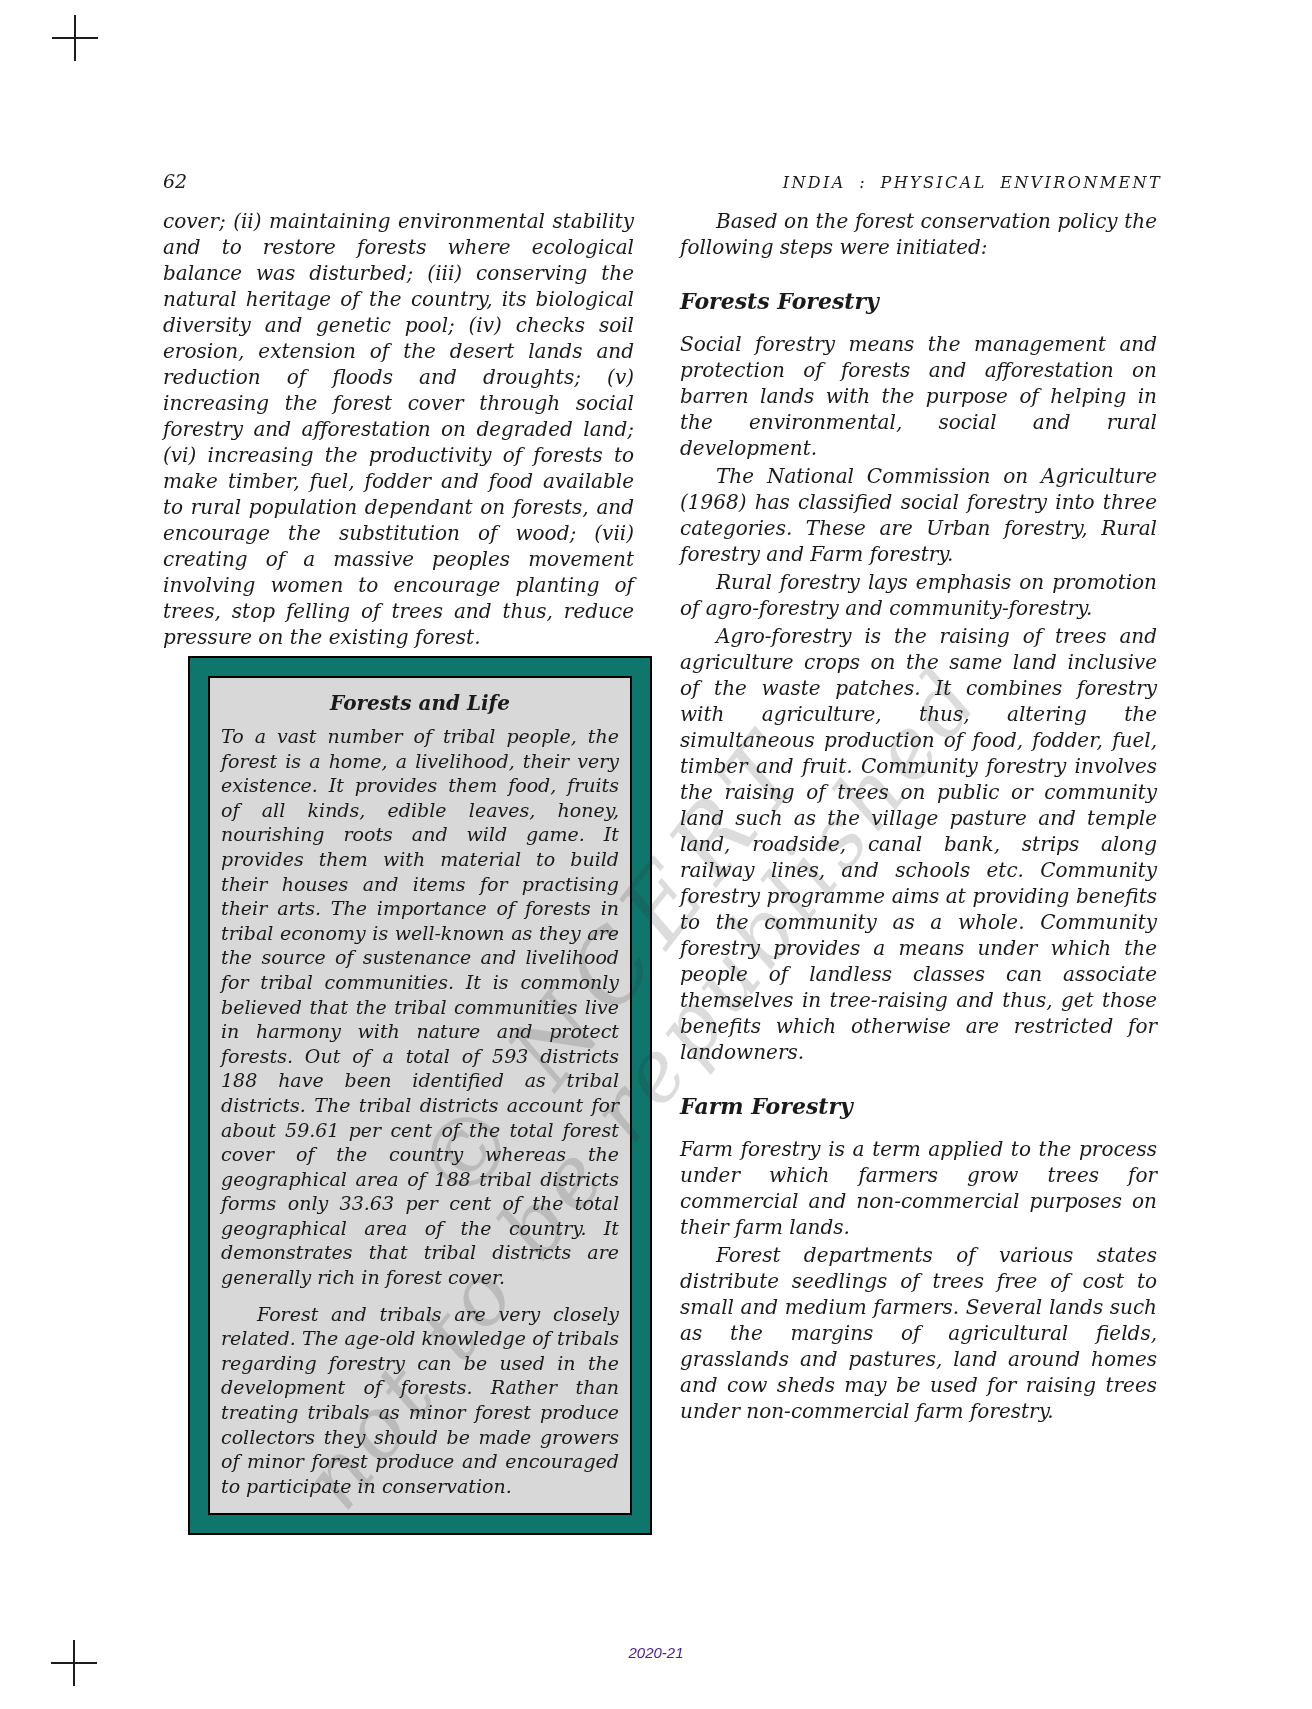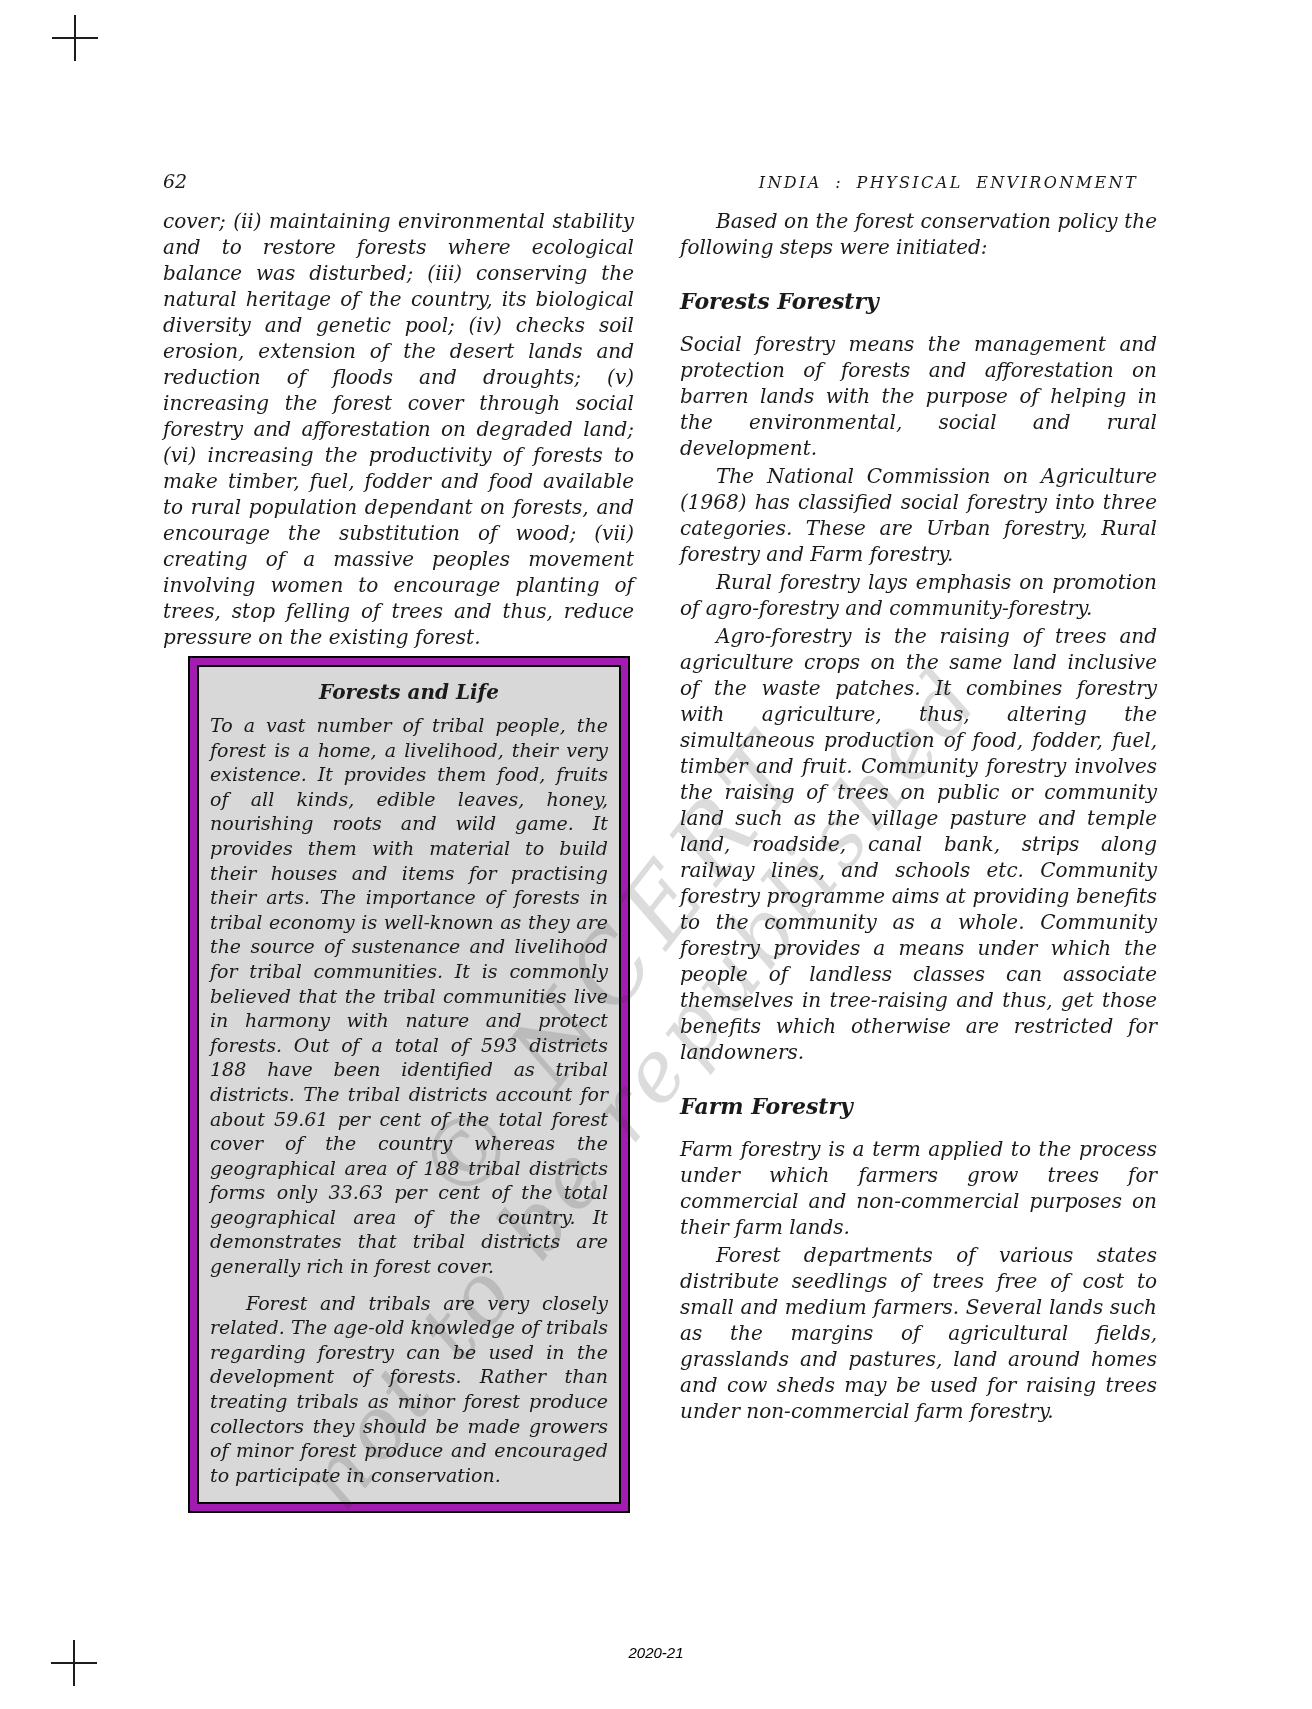--- a/index.html
+++ b/index.html
@@ -14,49 +14,49 @@
     font-style:italic;
   }
   
   .cropmark{position:absolute;width:46px;height:46px;}
   .cropmark .h{position:absolute;left:0;right:0;top:22px;height:2px;background:#1c1c1c;}
   .cropmark .v{position:absolute;top:0;bottom:0;left:22px;width:2px;background:#1c1c1c;}
   .cm-tl{left:52px;top:15px;}
   .cm-bl{left:51px;top:1640px;}
   
   .page-number{position:absolute;left:163px;top:170px;font-size:19px;}
-  .running-head{position:absolute;right:174px;top:173px;font-size:16px;letter-spacing:2.4px;word-spacing:6px;margin-left:24px;}
+  .running-head{position:absolute;right:150px;top:173px;font-size:16px;letter-spacing:2.4px;word-spacing:6px;margin-left:24px;}
   
   .col{position:absolute;top:208px;}
   .col-left{left:163px;width:471px;}
   .col-right{left:668px;width:477px;margin-left:12px;}
   .para{margin:0 0 2px 0;font-size:20px;line-height:26px;text-align:justify;}
   .para.indent{text-indent:36px;}
   .heading{font-size:22px;font-weight:bold;margin:28px 0 16px 0;line-height:27px;}
   
   .textbox{
     position:absolute;left:188px;top:656px;width:424px;
-    border:2px solid #000;padding:7px;background:#a21caf;
+    border:2px solid #000;padding:18px;background:#0f766e;
   }
   .textbox-inner{border:2px solid #000;background:#d8d8d8;padding:10px 11px 15px 11px;}
   .textbox-title{text-align:center;font-weight:bold;font-size:20px;margin:3px 0 9px 0;}
   .boxpara{margin:0;font-size:19px;line-height:24.6px;text-align:justify;}
   .boxpara.indent{text-indent:36px;margin-top:12px;}
   
   .watermark{position:absolute;left:0;top:0;right:0;bottom:0;z-index:3;pointer-events:none;}
   .watermark span{
     position:absolute;white-space:nowrap;color:rgba(45,45,45,0.17);
     font-family:"DejaVu Serif", serif;transform-origin:0 50%;
   }
   .wm-line1{left:438px;top:1135px;font-size:95px;letter-spacing:12px;transform:rotate(-52deg);}
   .wm-line2{left:322px;top:1448px;font-size:84px;letter-spacing:6px;transform:rotate(-52deg);}
   
   .footer{
     position:absolute;left:0;right:0;top:1644px;text-align:center;
-    font-size:15px;font-family:"Liberation Sans", sans-serif;color:#000000;
+    font-size:15px;font-family:"Liberation Sans", sans-serif;color:#4c1d95;
   }
 </style>
 </head>
 <body>
 
 <div class="page">
 
   <div class="cropmark cm-tl">
     <span class="h"></span>
     <span class="v"></span>

